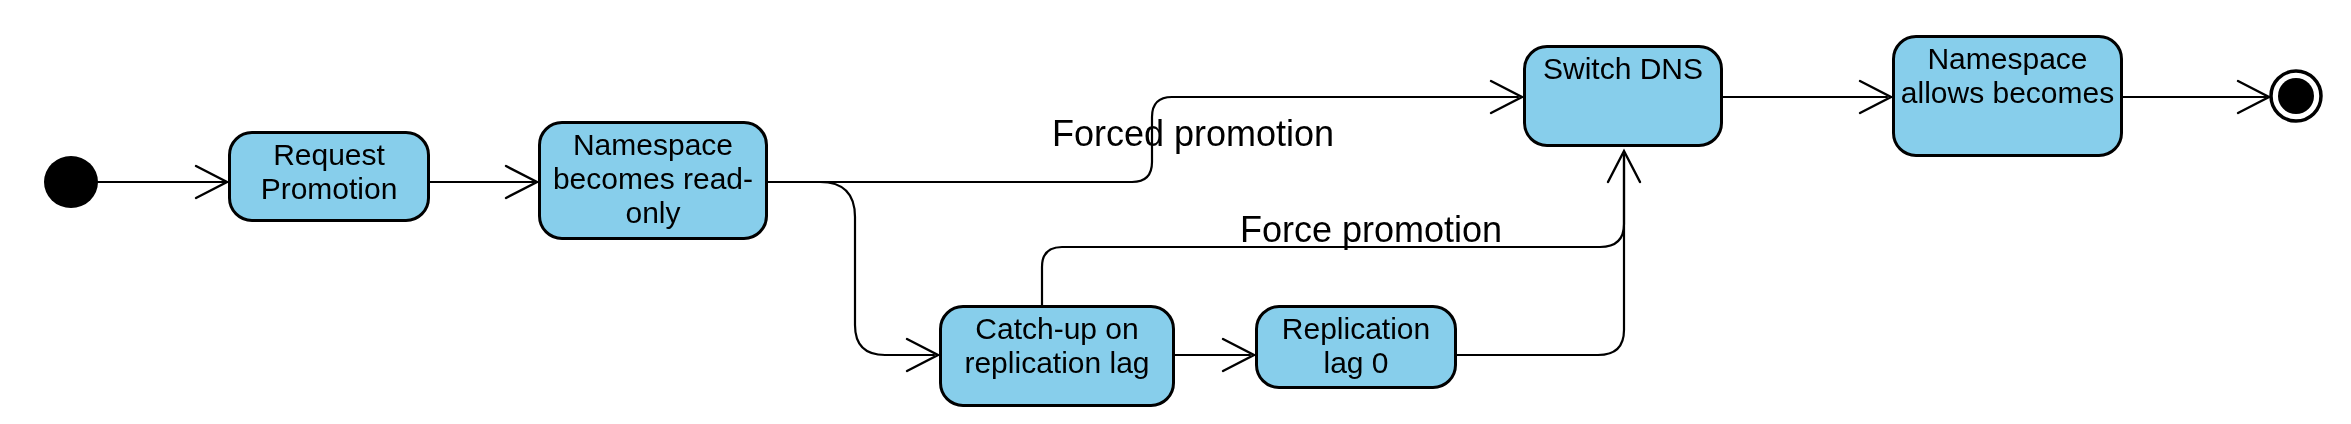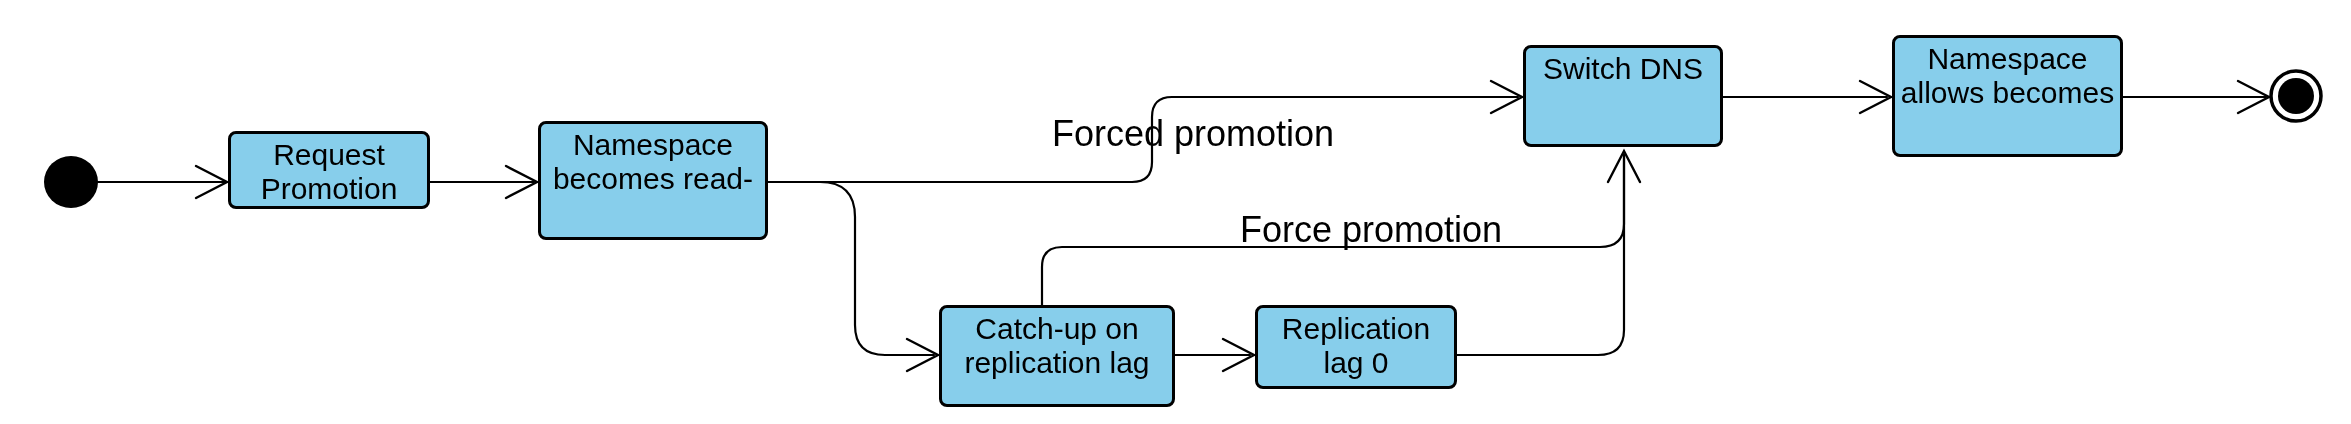--- a/index.html
+++ b/index.html
@@ -27,21 +27,21 @@
     stroke-linecap: round;
     stroke-linejoin: miter;
   }
   .pseudo-fill { fill: var(--line-color, #000000); }
   .final-ring { fill: #ffffff; stroke: var(--line-color, #000000); stroke-width: 3.5; }
   .state {
     position: absolute;
     box-sizing: border-box;
     background: var(--state-fill, #87CEEB);
     border: 3px solid var(--state-border, #000000);
-    border-radius: 8px;
+    border-radius: 24px;
     text-align: center;
     padding-top: 4px;
     font-size: 30px;
     line-height: 34px;
     white-space: nowrap;
   }
   .state .ln { display: block; }
   .edge-label {
     position: absolute;
     font-size: 36px;
@@ -82,28 +82,29 @@
     <path class="edge" d="M 1723 97 H 1887"></path>
     <path class="arrowhead" d="M 1860 81 L 1891 97 L 1860 113"></path>
 
     <path class="edge" d="M 2123 97 H 2266"></path>
     <path class="arrowhead" d="M 2238 81 L 2269 97 L 2238 113"></path>
 
     <circle class="final-ring" cx="2296" cy="96" r="25"></circle>
     <circle class="pseudo-fill" cx="2296" cy="96" r="18"></circle>
   </svg>
 
-  <div class="state" style="left:228px; top:131px; width:202px; height:78px;">
+  <div class="state" style="left:228px; top:131px; width:202px; height:91px;">
     <span class="ln">Request</span>
     <span class="ln">Promotion</span>
   </div>
 
   <div class="state" style="left:538px; top:121px; width:230px; height:119px;">
     <span class="ln">Namespace</span>
     <span class="ln">becomes read-</span>
+    <span class="ln">only</span>
   </div>
 
   <div class="state" style="left:939px; top:305px; width:236px; height:102px;">
     <span class="ln">Catch-up on</span>
     <span class="ln">replication lag</span>
   </div>
 
   <div class="state" style="left:1255px; top:305px; width:202px; height:84px;">
     <span class="ln">Replication</span>
     <span class="ln">lag 0</span>

